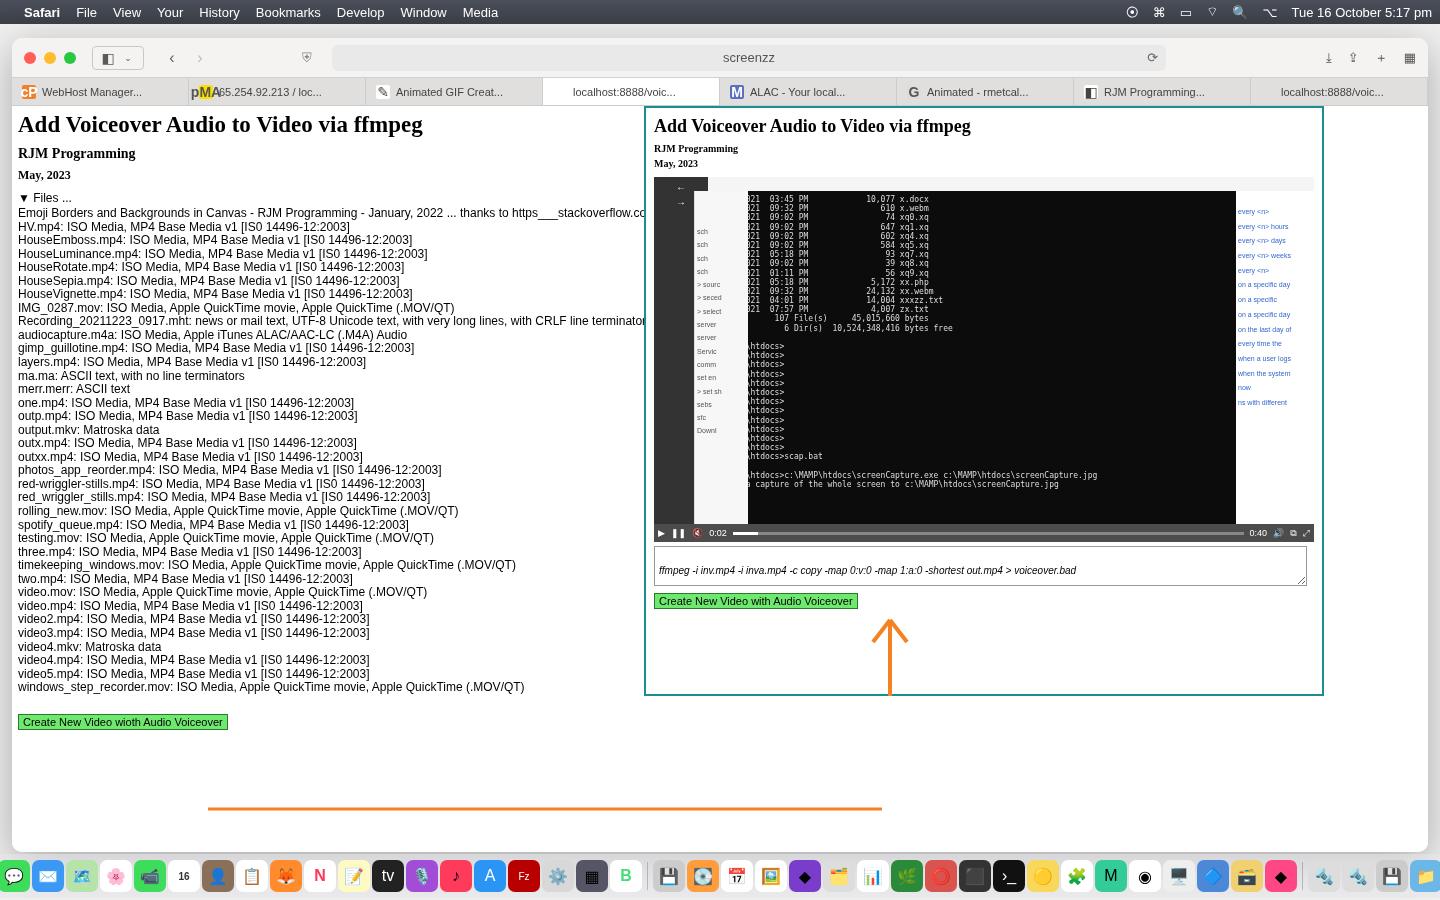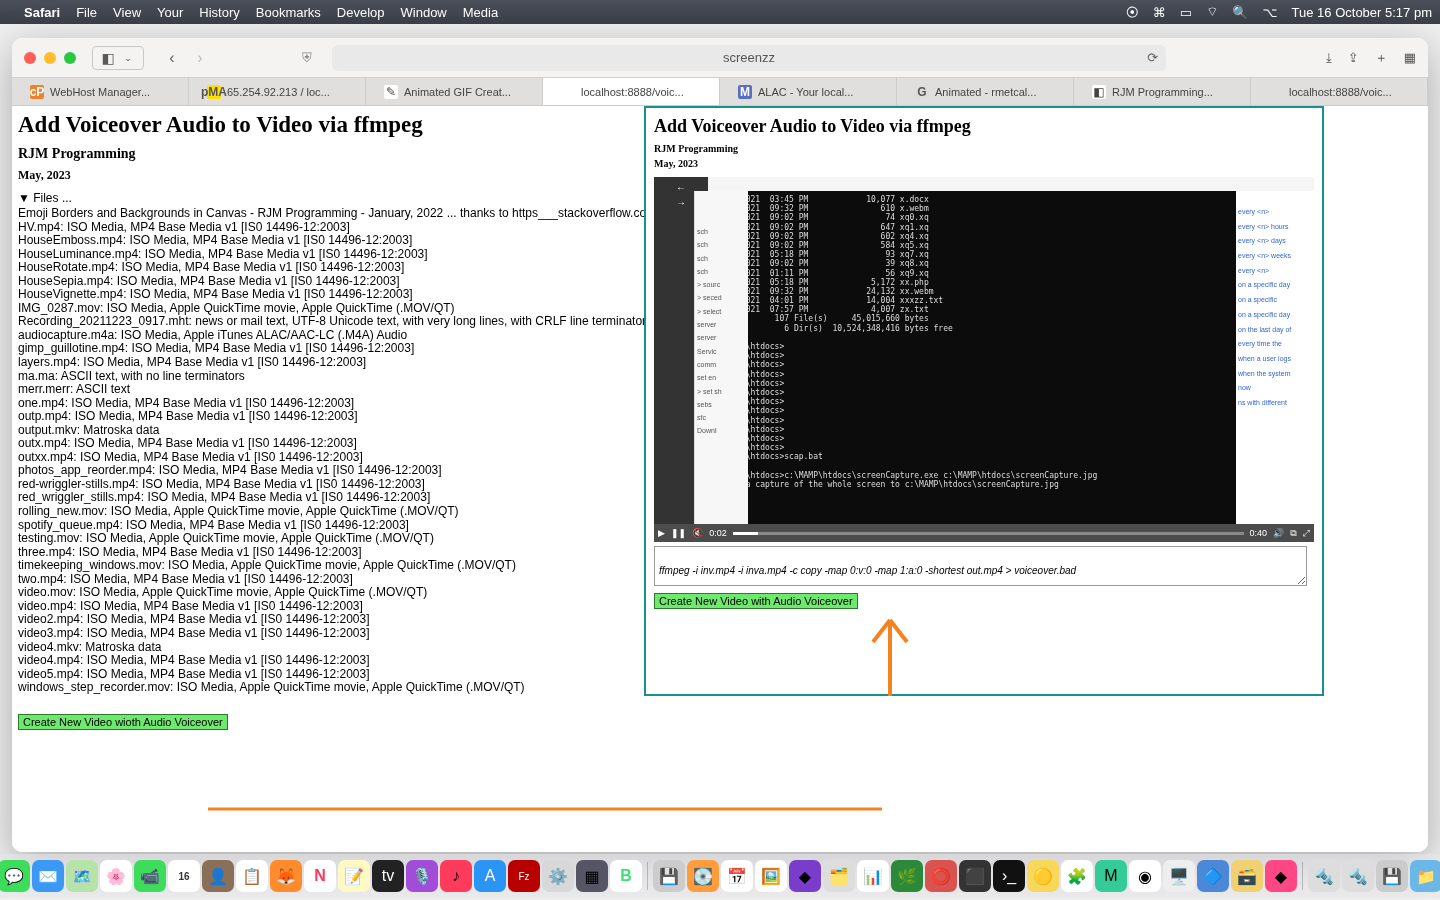--- a/index.html
+++ b/index.html
@@ -85,21 +85,21 @@
     align-items:center;
     gap:6px;
     padding:0 10px;
     font-size:11px;
     color:#444;
     background:#e0dfde;
     overflow:hidden;
     white-space:nowrap;
   }
   .tab.active { background:#fff; }
-  .tab .favicon { width:14px; height:14px; border-radius:2px; display:inline-flex; align-items:center; justify-content:center; font-size:12px;margin-left:8px;}
+  .tab .favicon { width:14px; height:14px; border-radius:2px; display:inline-flex; align-items:center; justify-content:center; font-size:14px;}
   .fav-cp { background:#f0812c; color:#fff; font-weight:bold; font-size:9px;}
   .fav-pma { background:#fce100; color:#555; font-size:8px; font-weight:bold;}
   .fav-gif { background:#fff; }
   .fav-m { background:#5a6fbf; color:#fff; font-weight:bold;}
   .fav-g { background:#ddd; color:#555; font-weight:bold;}
   .fav-rjm { background:#fff; }
   
   .page {
     flex:1;
     background:#fff;

